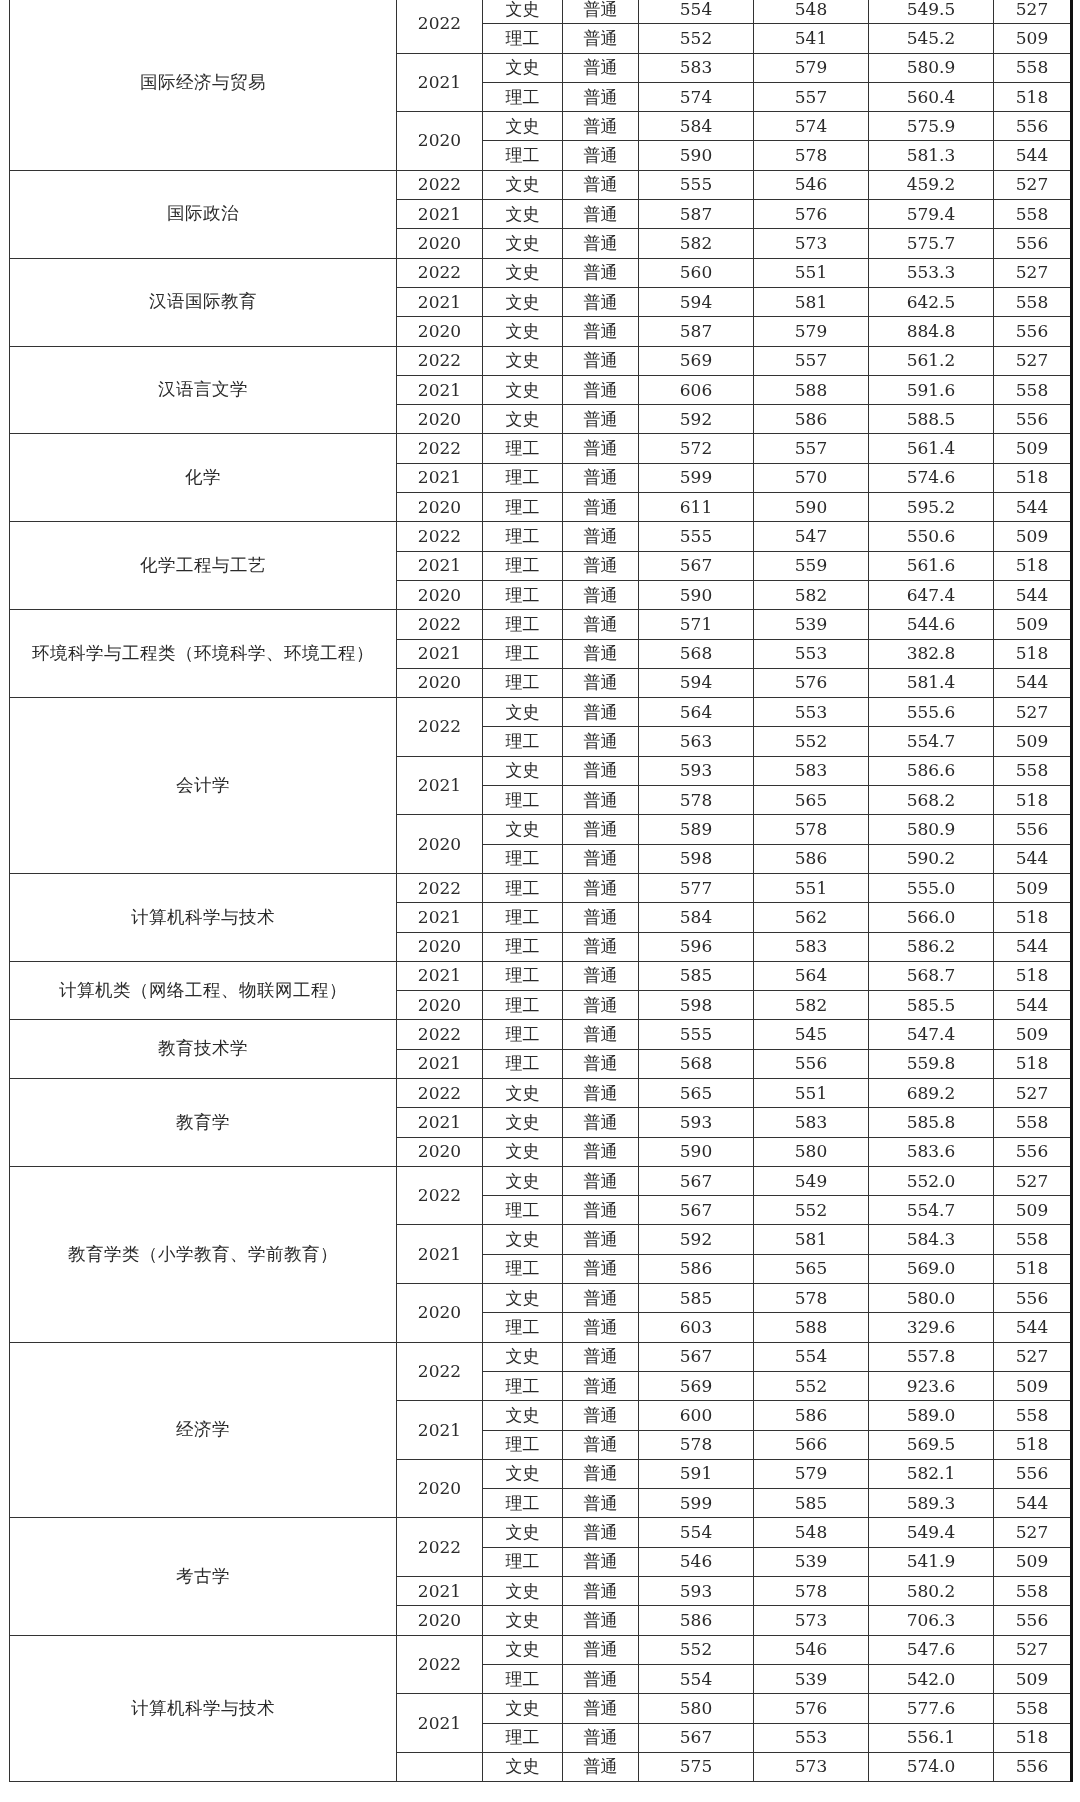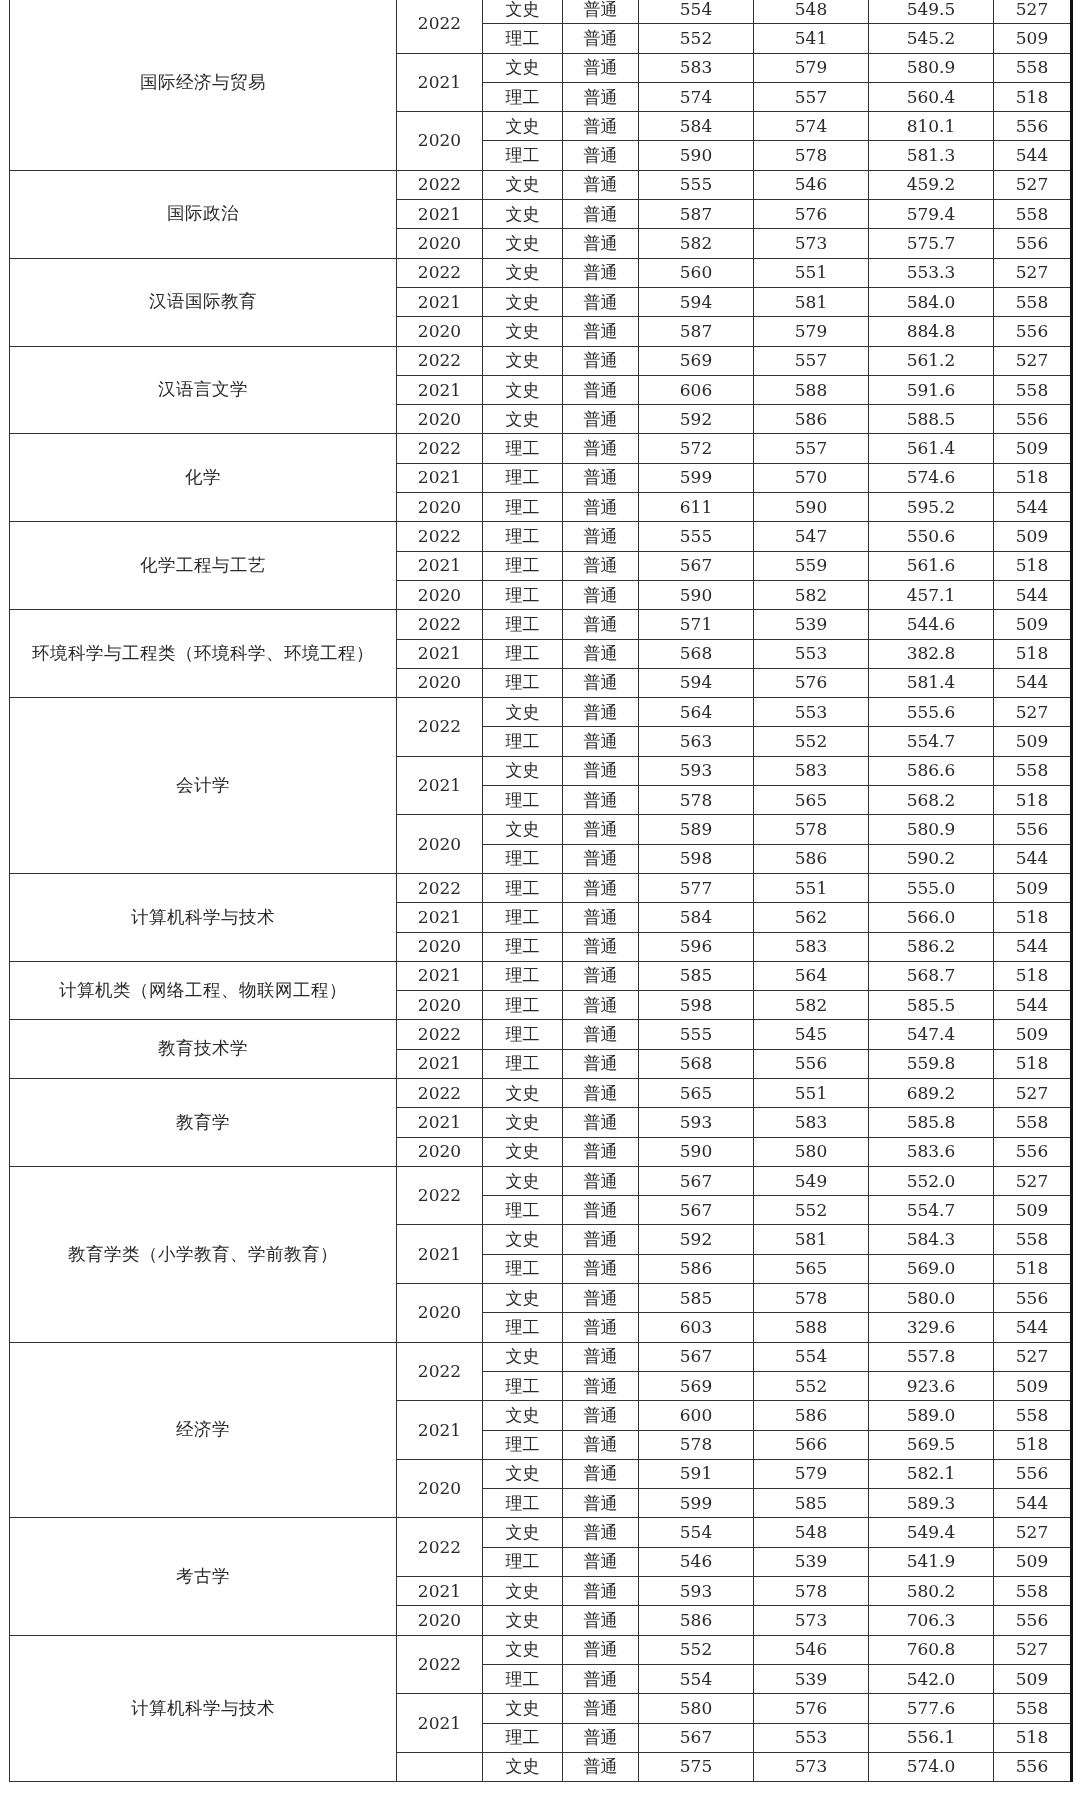--- a/index.html
+++ b/index.html
@@ -71,21 +71,21 @@
           <td class="num">557</td>
           <td class="num">560.4</td>
           <td class="num">518</td>
         </tr>
         <tr>
           <td class="num" rowspan="2">2020</td>
           <td>文史</td>
           <td>普通</td>
           <td class="num">584</td>
           <td class="num">574</td>
-          <td class="num">810.1</td>
+          <td class="num">575.9</td>
           <td class="num">556</td>
         </tr>
         <tr>
           <td>理工</td>
           <td>普通</td>
           <td class="num">590</td>
           <td class="num">578</td>
           <td class="num">581.3</td>
           <td class="num">544</td>
         </tr>
@@ -126,21 +126,21 @@
           <td class="num">551</td>
           <td class="num">553.3</td>
           <td class="num">527</td>
         </tr>
         <tr>
           <td class="num" rowspan="1">2021</td>
           <td>文史</td>
           <td>普通</td>
           <td class="num">594</td>
           <td class="num">581</td>
-          <td class="num">584.0</td>
+          <td class="num">642.5</td>
           <td class="num">558</td>
         </tr>
         <tr>
           <td class="num" rowspan="1">2020</td>
           <td>文史</td>
           <td>普通</td>
           <td class="num">587</td>
           <td class="num">579</td>
           <td class="num">884.8</td>
           <td class="num">556</td>
@@ -219,21 +219,21 @@
           <td class="num">559</td>
           <td class="num">561.6</td>
           <td class="num">518</td>
         </tr>
         <tr>
           <td class="num" rowspan="1">2020</td>
           <td>理工</td>
           <td>普通</td>
           <td class="num">590</td>
           <td class="num">582</td>
-          <td class="num">457.1</td>
+          <td class="num">647.4</td>
           <td class="num">544</td>
         </tr>
         <tr>
           <td class="major" rowspan="3">环境科学与工程类（环境科学、环境工程）</td>
           <td class="num" rowspan="1">2022</td>
           <td>理工</td>
           <td>普通</td>
           <td class="num">571</td>
           <td class="num">539</td>
           <td class="num">544.6</td>
@@ -543,21 +543,21 @@
           <td class="num">706.3</td>
           <td class="num">556</td>
         </tr>
         <tr>
           <td class="major" rowspan="5">计算机科学与技术</td>
           <td class="num" rowspan="2">2022</td>
           <td>文史</td>
           <td>普通</td>
           <td class="num">552</td>
           <td class="num">546</td>
-          <td class="num">760.8</td>
+          <td class="num">547.6</td>
           <td class="num">527</td>
         </tr>
         <tr>
           <td>理工</td>
           <td>普通</td>
           <td class="num">554</td>
           <td class="num">539</td>
           <td class="num">542.0</td>
           <td class="num">509</td>
         </tr>

